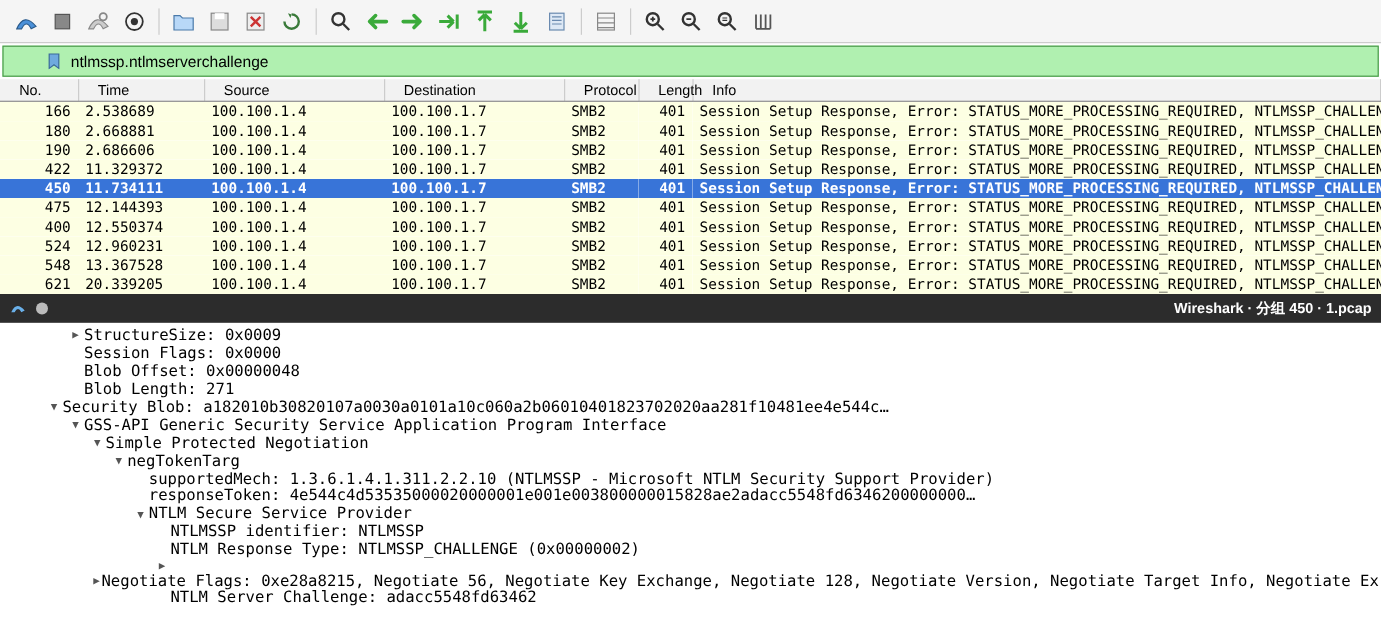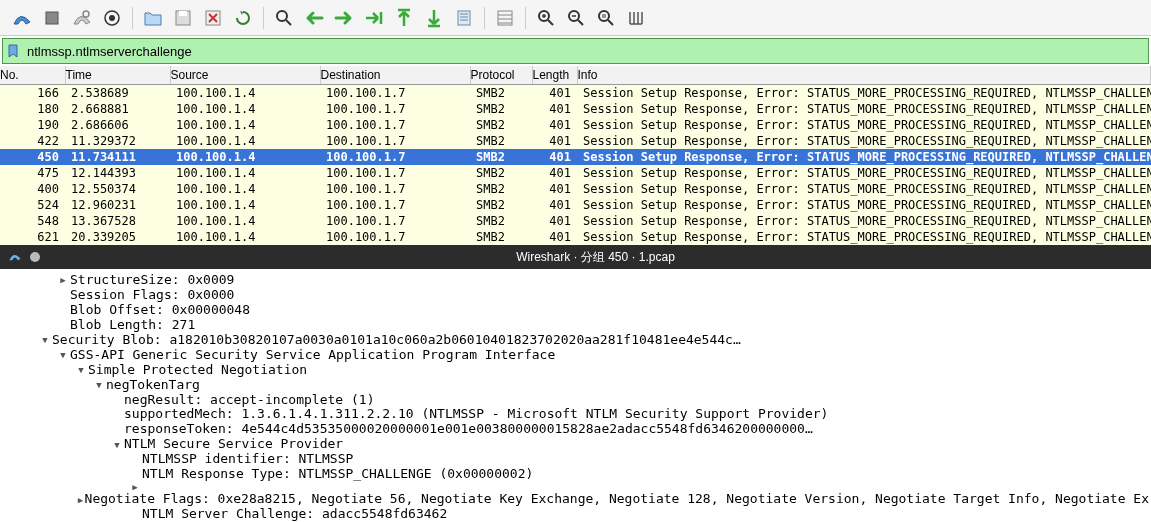--- a/index.html
+++ b/index.html
@@ -2,39 +2,39 @@
 <html><head>
 <meta charset="utf-8">
 <style>
 * { margin: 0; padding: 0; box-sizing: border-box; }
 body { font-family: sans-serif; font-size: 12px; background: #fff; color: #000; overflow: hidden; width: 1151px; height: 522px; }
 
 .toolbar { display: flex; align-items: center; padding: 4px 8px; gap: 2px; background: #f5f5f5; border-bottom: 1px solid #ccc; height: 36px; }
 .toolbar-btn { width: 28px; height: 28px; display: flex; align-items: center; justify-content: center; cursor: pointer; border-radius: 2px; }
 .toolbar-sep { width: 1px; height: 22px; background: #ccc; margin: 0 4px; }
 
-.filter-bar { display: flex; align-items: center; background: #b0f0b0; border: 1px solid #4a9a4a; height: 26px; margin: 2px; }
+.filter-bar { display: flex; align-items: center; background: #b0f0b0; border: 1px solid #4a9a4a; height: 26px; margin: 2px; padding-left: 32px; }
 .filter-icon { width: 20px; display: flex; align-items: center; justify-content: center; }
 .filter-input { flex: 1; background: transparent; border: none; outline: none; font-size: 13px; padding: 2px 4px; font-family: sans-serif; }
 
 .packet-table { width: 100%; border-collapse: collapse; table-layout: fixed; font-family: "DejaVu Sans Mono", monospace; font-size: 12px; }
-.packet-table thead th { text-align: left; font-weight: normal; background: #f2f2f2; border-right: 1px solid #ccc; border-bottom: 1px solid #999; padding: 2px 0; font-family: sans-serif; margin-top: 24px; }
+.packet-table thead th { text-align: left; font-weight: normal; background: #f2f2f2; border-right: 1px solid #ccc; border-bottom: 1px solid #999; padding: 2px 16px; font-family: sans-serif; margin-top: 24px; }
 .packet-table tbody tr { background: #fdffe3; }
 .packet-table tbody tr.selected { background: #3874d8; color: #fff; font-weight: bold; }
 .packet-table tbody td { padding: 1px 6px; white-space: nowrap; overflow: hidden; }
 .col-no { width: 65px; text-align: right; }
 .col-time { width: 105px; }
 .col-src { width: 150px; }
 .col-dst { width: 150px; }
 .col-proto { width: 62px; }
 .col-len { width: 45px; text-align: right; }
 .col-info { width: auto; }
 
 .divider { height: 24px; background: #2c2c2c; color: #fff; display: flex; align-items: center; padding: 0 8px; gap: 8px; font-size: 12px; }
-.divider .win-title { flex: 1; text-align: center; }
+.divider .win-title { flex: 1; text-align: right; font-weight: bold; }
 
 .tree-panel { font-family: "DejaVu Sans Mono", monospace; font-size: 13px; padding: 4px 2px; overflow: hidden; line-height: 1.15; }
 .tree-row { white-space: nowrap; display: flex; align-items: center; }
 .tree-indent { display: inline-block; }
 .tree-toggle { width: 14px; display: inline-flex; align-items: center; justify-content: center; color: #555; font-size: 9px; }
 .tree-text { }
 
 </style>
 </head>
 <body>
@@ -329,25 +329,20 @@
       <span class="tree-text">Simple Protected Negotiation</span>
     </div>
     <div class="tree-row">
       <span class="tree-indent" style="width: 90px;"></span>
       <span class="tree-toggle">▼</span>
       <span class="tree-text">negTokenTarg</span>
     </div>
     <div class="tree-row">
       <span class="tree-indent" style="width: 108px;"></span>
       <span class="tree-toggle"></span>
-      <span class="tree-text">negResult: accept-incomplete (1)</span>
-    </div>
-    <div class="tree-row">
-      <span class="tree-indent" style="width: 108px;"></span>
-      <span class="tree-toggle"></span>
       <span class="tree-text">supportedMech: 1.3.6.1.4.1.311.2.2.10 (NTLMSSP - Microsoft NTLM Security Support Provider)</span>
     </div>
     <div class="tree-row">
       <span class="tree-indent" style="width: 108px;"></span>
       <span class="tree-toggle"></span>
       <span class="tree-text">responseToken: 4e544c4d53535000020000001e001e003800000015828ae2adacc5548fd6346200000000…</span>
     </div>
     <div class="tree-row">
       <span class="tree-indent" style="width: 108px;"></span>
       <span class="tree-toggle">▼</span>

